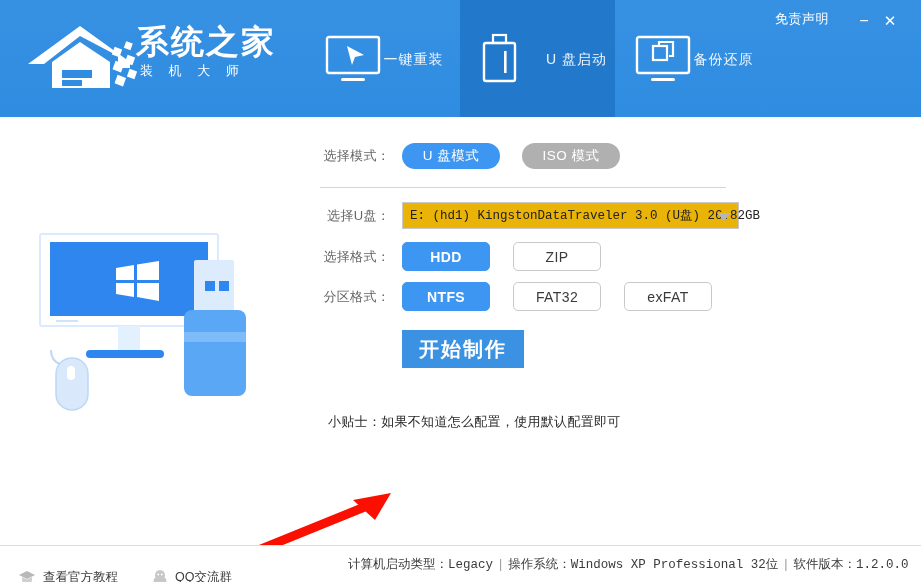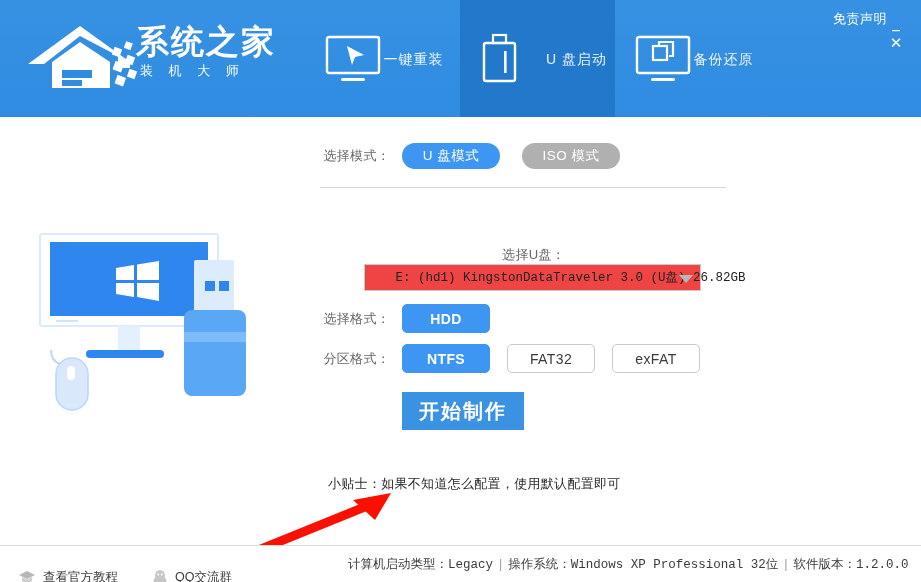--- a/index.html
+++ b/index.html
@@ -23,21 +23,21 @@
   .tabs{position:absolute;left:305px;top:0;height:117px;display:flex;}
   .tab{
     width:155px;height:117px;display:flex;flex-direction:row;
     align-items:center;justify-content:center;cursor:pointer;
     color:#ffffff;box-sizing:border-box;
   }
   .tab.active{background:#2279cc;gap:16px;}
   .tab .tabicon{height:58px;display:flex;align-items:center;justify-content:center;}
   .tab .tablabel{font-size:14px;letter-spacing:1px;margin-top:2px;color:#eef5fd;}
 
-  .winctrl{position:absolute;right:12px;top:10px;display:flex;align-items:flex-end;height:26px;flex-direction:column;}
+  .winctrl{position:absolute;right:18px;top:10px;display:flex;align-items:flex-start;height:26px;}
   .disclaimer{color:#ffffff;font-size:13px;margin-right:22px;cursor:pointer;letter-spacing:.5px;}
   .wbtn{width:26px;height:22px;display:flex;align-items:center;justify-content:center;
         color:#ffffff;cursor:pointer;font-size:15px;}
   .wbtn.min{font-size:16px;line-height:6px;}
 
   
   .content{position:absolute;left:0;top:117px;width:921px;height:428px;background:#fff;}
 
   .illus{position:absolute;left:34px;top:105px;width:260px;height:205px;}
 
@@ -55,37 +55,37 @@
     color:#ffffff;margin-right:22px;letter-spacing:.5px;box-sizing:border-box;
   }
   .pill.on{background:#3d96f1;}
   .pill.off{background:#b0b0b0;}
 
   .divider{
     position:absolute;left:320px;top:70px;width:406px;height:1px;background:#d5d5d5;
   }
 
   .drop{
-    position:relative;width:337px;height:27px;border:1px solid #c9c9c9;background:#ef4444;
-    display:flex;align-items:center;cursor:pointer;box-sizing:border-box;padding-left:24px;
+    position:relative;width:337px;height:27px;border:1px solid #c9c9c9;background:#eab308;
+    display:flex;align-items:center;cursor:pointer;box-sizing:border-box;
   }
   .droptxt{
     font-family:"Liberation Mono","DejaVu Sans Mono",monospace;
     font-size:12.5px;color:#222;padding-left:7px;white-space:nowrap;
   }
   .caret{
     position:absolute;right:7px;top:50%;margin-top:-3px;
     width:0;height:0;border-left:7px solid transparent;border-right:7px solid transparent;
     border-top:8px solid #b7b7b7;
   }
 
   .fbtn{
     width:88px;height:29px;border-radius:5px;display:inline-flex;align-items:center;
     justify-content:center;font-size:14px;cursor:pointer;box-sizing:border-box;
-    margin-right:17px;letter-spacing:.4px;
+    margin-right:23px;letter-spacing:.4px;
   }
   .fbtn.on{background:#3d96f1;color:#fff;border:1px solid #3d96f1;font-weight:bold;}
   .fbtn.off{background:#fff;color:#3b3b3b;border:1px solid #c9c9c9;}
 
   .startbtn{
     width:122px;height:38px;background:#3b92e3;color:#fff;font-size:20px;font-weight:bold;
     display:flex;align-items:center;justify-content:center;cursor:pointer;letter-spacing:2px;
   }
 
   .tip{font-size:13px;color:#2b2b2b;letter-spacing:.3px;}
@@ -208,31 +208,32 @@
     <div class="divider"></div>
 
     <div class="form">
 
       <div class="row" style="height:28px;">
         <div class="rowlabel">选择模式：</div>
         <div class="pill on">U 盘模式</div>
         <div class="pill off">ISO 模式</div>
       </div>
 
-      <div class="row" style="margin-top:76px;flex-direction:column;">
+      <div class="row" style="margin-top:32px;">
         <div class="rowlabel">选择U盘：</div>
         <div class="drop">
           <div class="droptxt">E: (hd1) KingstonDataTraveler 3.0 (U盘) 26.82GB</div>
           <div class="caret"></div>
         </div>
       </div>
 
       <div class="row" style="margin-top:13px;">
         <div class="rowlabel">选择格式：</div>
         <div class="fbtn on">HDD</div>
+        <div class="fbtn off">ZIP</div>
       </div>
 
       <div class="row" style="margin-top:11px;">
         <div class="rowlabel">分区格式：</div>
         <div class="fbtn on">NTFS</div>
         <div class="fbtn off">FAT32</div>
         <div class="fbtn off">exFAT</div>
       </div>
 
       <div class="row" style="margin-top:19px;">

